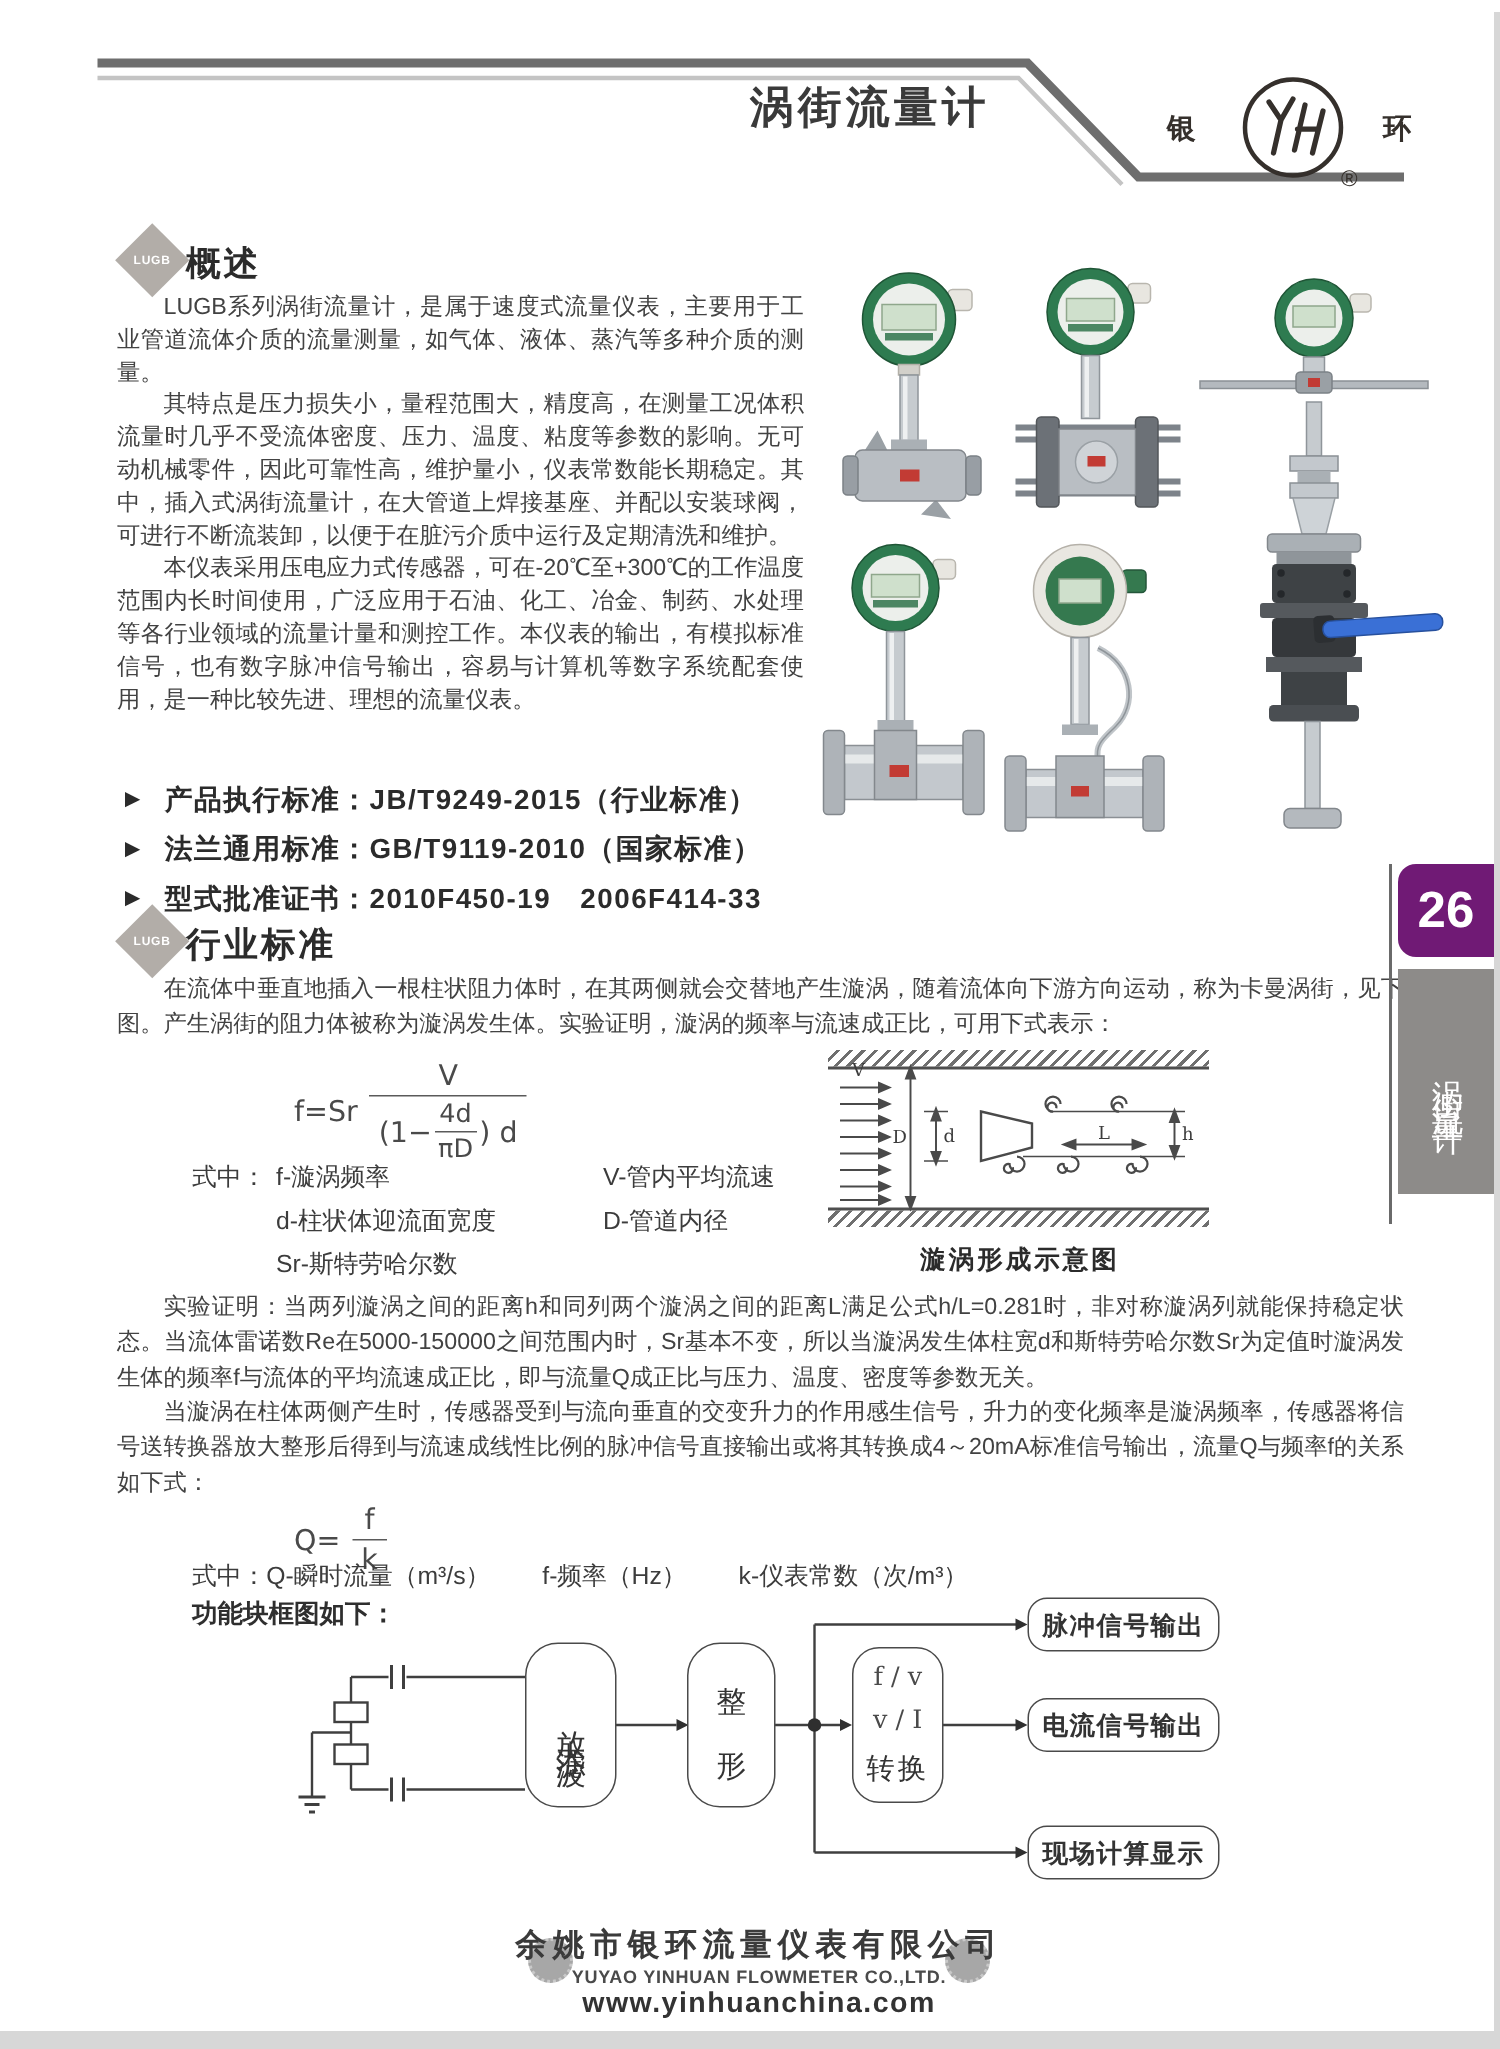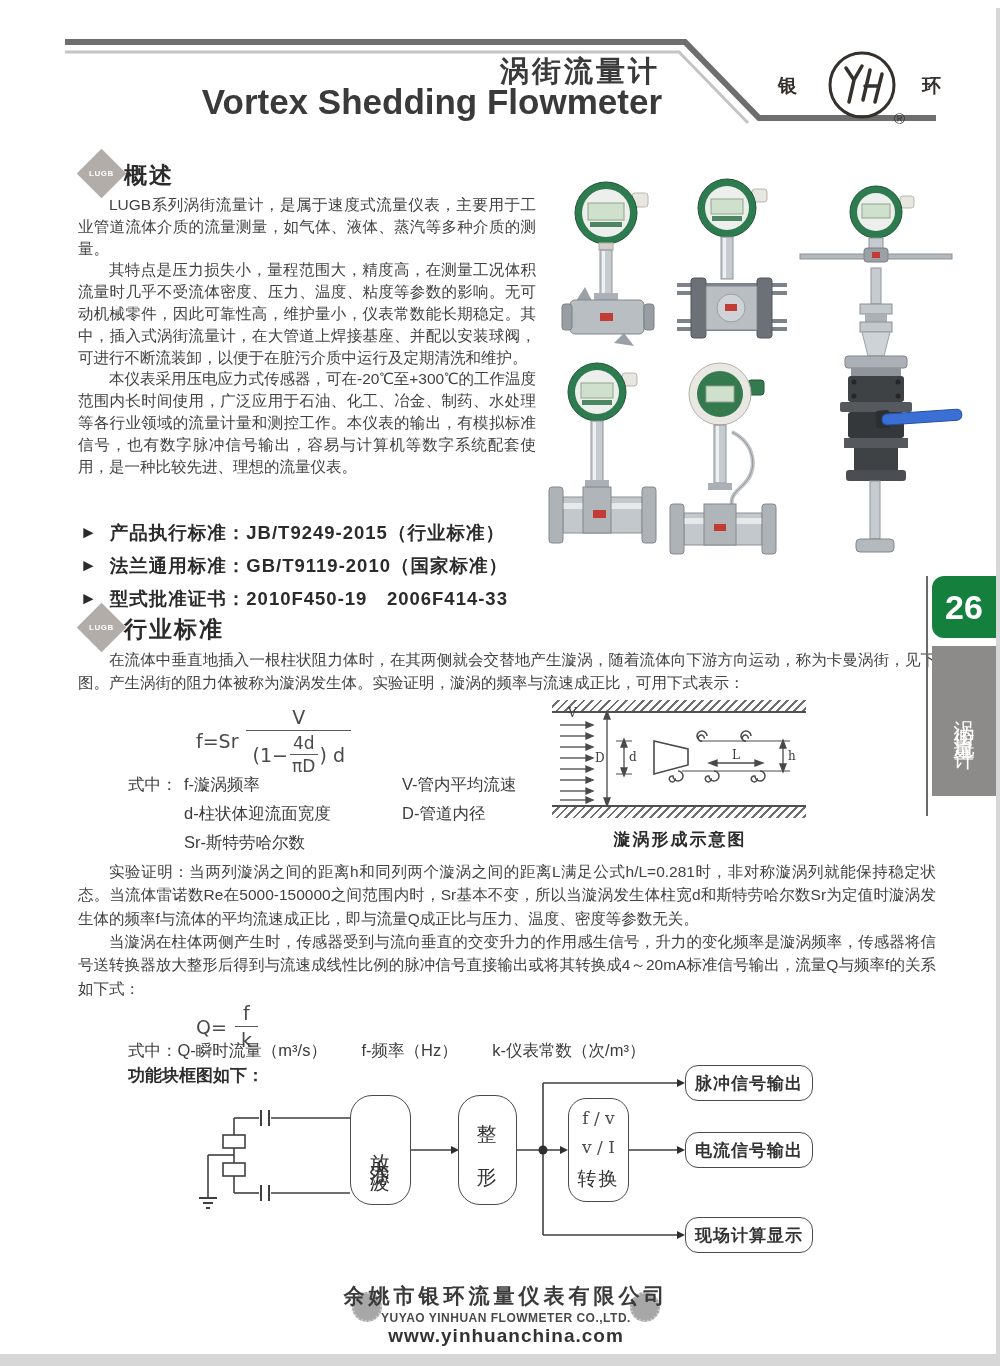--- a/index.html
+++ b/index.html
@@ -38,21 +38,21 @@
   .diagram-caption{font-size:17px;font-weight:bold;color:#2b2b2b;letter-spacing:2px;text-align:center;}
   
   .blockbox{position:absolute;border:1.6px solid #4a4a4a;border-radius:22px;background:#fff;
             display:flex;align-items:center;justify-content:center;box-sizing:border-box;}
   .vtext{writing-mode:vertical-rl;text-orientation:upright;font-size:20px;color:#333;}
   .outbox{position:absolute;border:1.6px solid #4a4a4a;border-radius:13px;background:#fff;width:128px;height:36px;
           display:flex;align-items:center;justify-content:center;font-size:17px;font-weight:600;color:#333;letter-spacing:1px;box-sizing:border-box;}
   .convline{font-family:"DejaVu Serif",serif;font-size:17px;color:#4a4a4a;text-align:center;}
   .convzh{font-size:19px;color:#333;text-align:center;letter-spacing:2px;}
   
-  .side-num{background:#15803d;color:#fff;font-size:34px;font-weight:bold;border-radius:12px 0 0 12px;
+  .side-num{background:#701a75;color:#fff;font-size:34px;font-weight:bold;border-radius:12px 0 0 12px;
             display:flex;align-items:center;justify-content:center;}
   .side-tab{background:#8d8b89;color:#fff;display:flex;align-items:center;justify-content:center;}
   .side-tab span{writing-mode:vertical-rl;text-orientation:upright;font-size:21px;letter-spacing:7px;}
   
   .footer{width:520px;text-align:center;}
   .f-zh{font-family:"DejaVu Serif",serif;font-size:21px;font-weight:bold;color:#3a3a3a;letter-spacing:4px;}
   .f-en{font-size:12px;font-weight:bold;color:#4a4a4a;letter-spacing:.5px;margin-top:1px;}
   .f-web{font-size:19px;font-weight:bold;color:#333;letter-spacing:1px;}
   .f-dot{width:30px;height:30px;border-radius:50%;background:#a7a7a7;border:2px dotted #c9c9c9;box-sizing:border-box;}
   .edge{background:#d7d7d7;}
@@ -60,21 +60,20 @@
 </head>
 <body>
 
 <div class="page">
 
   <svg class="abs" style="left:60px;top:34px;" width="880" height="96">
     <path d="M5,8 H625 L699,84 H876" fill="none" stroke="#6e6e6e" stroke-width="6"></path>
     <path d="M5,18 H619 L688,89" fill="none" stroke="#c4c4c4" stroke-width="3"></path>
   </svg>
   <div class="abs title-zh" style="left:200px;top:52px;">涡街流量计</div>
-  <div class="abs title-en" style="left:157px;top:82px;">Vortex Shedding Flowmeter</div>
 
   <svg class="abs" style="left:770px;top:40px;" width="185" height="92">
     <circle cx="92" cy="45" r="32" fill="none" stroke="#35302c" stroke-width="3"></circle>
     <g stroke="#35302c" stroke-width="3.5" stroke-linecap="round" fill="none">
       <path d="M76,28 L84,40 M92,26 L84,40 L79,62"></path>
       <path d="M100,30 L93,60 M112,34 L105,62 M95,46 L109,46"></path>
     </g>
     <text x="8" y="52" font-size="19" fill="#35302c" font-weight="bold">银</text>
     <text x="152" y="52" font-size="19" fill="#35302c" font-weight="bold">环</text>
     <text x="124" y="84" font-size="15" fill="#35302c">®</text>

